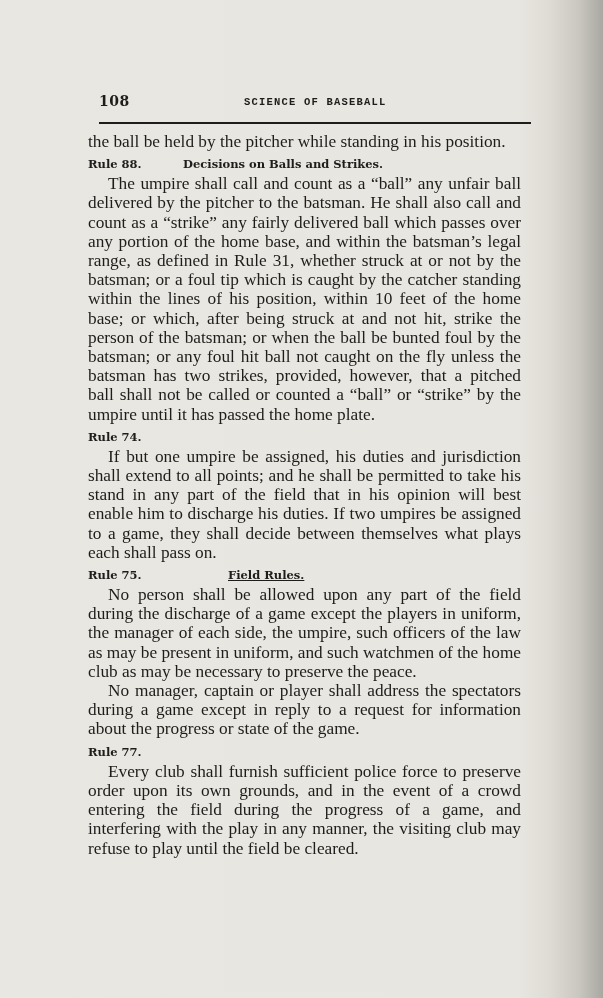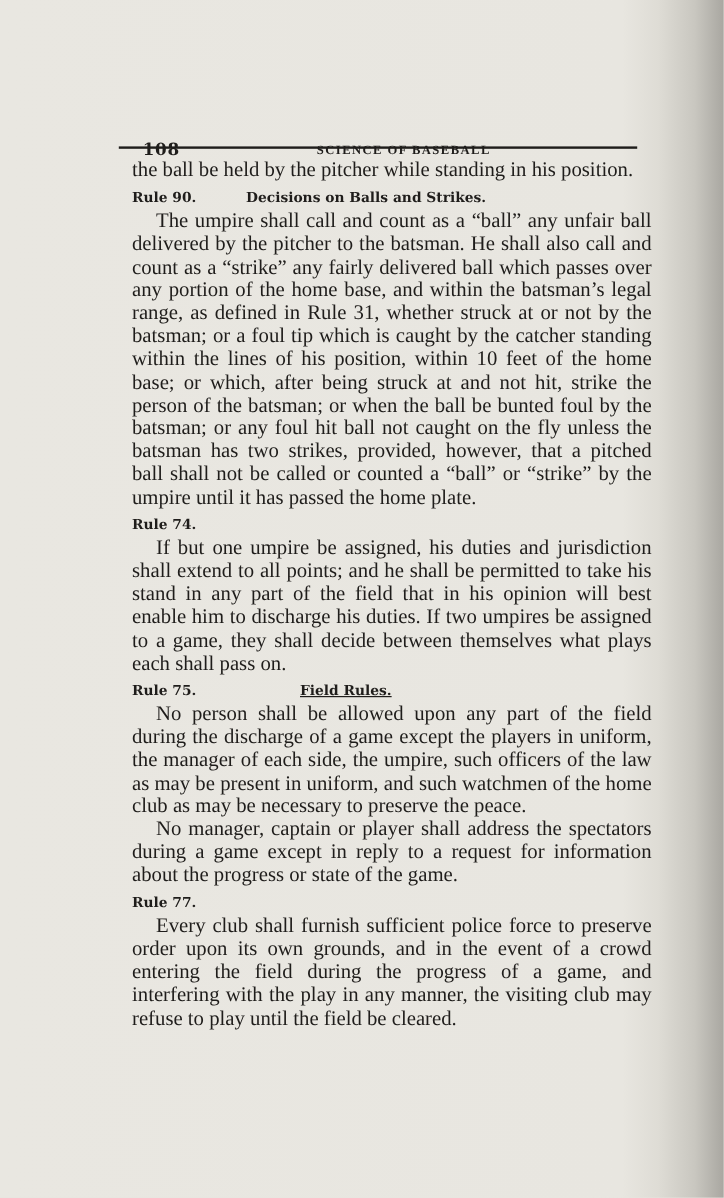--- a/index.html
+++ b/index.html
@@ -8,35 +8,35 @@
     background: #e7e5df;
     position: relative;
     font-family: "DejaVu Serif", serif;
     color: #1f1d1b;
   }
   .page {
     position: absolute; left: 0; top: 0; width: 603px; height: 998px;
     background: linear-gradient(to right, #e9e7e1 0%, #e8e6e0 86%, #dedcd5 91%, #c9c7c0 96%, #a9a7a1 100%);
   }
   .header {
-    position: absolute; left: 99px; top: 116px; width: 432px; height: 22px; margin-left: 20px;
+    position: absolute; left: 99px; top: 92px; width: 432px; height: 22px;
   }
   .folio {
     position: absolute; left: 0; top: 1px;
     font-family: "DejaVu Serif", serif; font-weight: bold; font-size: 14px; letter-spacing: 0.5px;
   }
   .running-head {
     position: absolute; left: 145px; top: 4px;
-    font-family: Liberation Serif, serif; font-weight: bold; font-size: 10.5px; letter-spacing: 1.2px; text-align: center;
+    font-family: Liberation Mono, monospace; font-weight: bold; font-size: 10.5px; letter-spacing: 1.2px; text-align: center;
   }
   .rule-line {
     position: absolute; left: 99px; top: 122px; width: 432px; height: 2px; background: #1f1d1b;
   }
   .body-text {
-    position: absolute; left: 110px; top: 132px; width: 433px;
+    position: absolute; left: 88px; top: 132px; width: 433px;
     font-family: "Liberation Serif", serif; font-size: 17.3px; line-height: 19.2px;
     text-align: justify;
   }
   .p { margin: 0; text-align: justify; text-align-last: left; }
   .indent { text-indent: 20px; }
   .rule-head {
     font-family: "DejaVu Serif", serif; font-weight: bold; font-size: 11.5px;
     margin: 5px 0 1px 0; height: 17px; line-height: 17px; position: relative;
   }
   .rule-head .title { position: absolute; left: 95px; }
@@ -50,21 +50,21 @@
   <div class="header">
     <span class="folio">108</span>
     <span class="running-head">SCIENCE OF BASEBALL</span>
   </div>
   <div class="rule-line"></div>
 
   <div class="body-text">
     <p class="p">the ball be held by the pitcher while standing in his position.</p>
 
     <div class="rule-head">
-      <span>Rule 90.</span>
+      <span>Rule 88.</span>
       <span class="title">Decisions on Balls and Strikes.</span>
     </div>
     <p class="p indent">The umpire shall call and count as a “ball” any unfair ball delivered by the pitcher to the batsman.  He shall also call and count as a “strike” any fairly delivered ball which passes over any portion of the home base, and within the batsman’s legal range, as defined in Rule 31, whether struck at or not by the batsman; or a foul tip which is caught by the catcher standing within the lines of his position, within 10 feet of the home base; or which, after being struck at and not hit, strike the person of the batsman; or when the ball be bunted foul by the batsman; or any foul hit ball not caught on the fly unless the batsman has two strikes, provided, however, that a pitched ball shall not be called or counted a “ball” or “strike” by the umpire until it has passed the home plate.</p>
 
     <div class="rule-head">
       <span>Rule 74.</span>
     </div>
     <p class="p indent">If but one umpire be assigned, his duties and jurisdiction shall extend to all points; and he shall be permitted to take his stand in any part of the field that in his opinion will best enable him to discharge his duties.  If two umpires be assigned to a game, they shall decide between themselves what plays each shall pass on.</p>
 
     <div class="rule-head r75">

